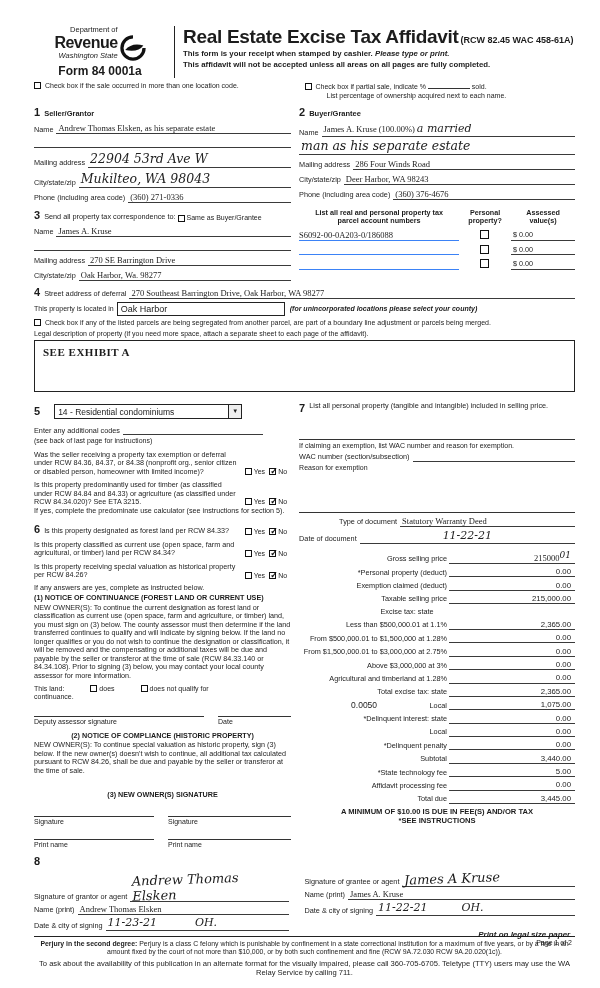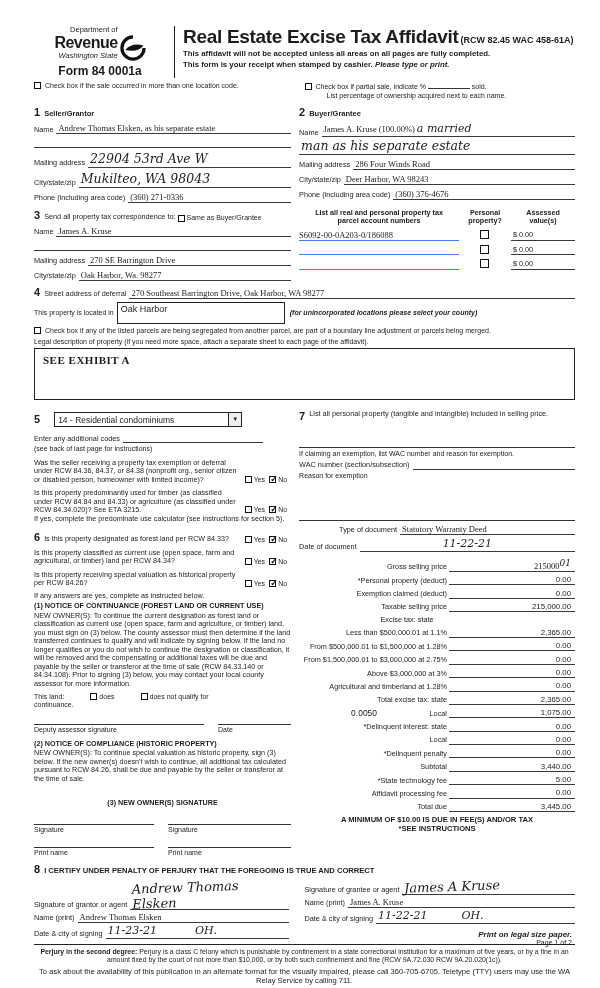--- a/index.html
+++ b/index.html
@@ -58,21 +58,21 @@
   .ptable { font-size:7.2px; }
   .phead { display:flex; font-weight:bold; text-align:center; }
   .phead .c1 { width:160px; } .phead .c2 { width:52px; } .phead .c3 { flex:1; }
   .prow { display:flex; align-items:flex-end; margin-top:4px; }
   .prow .c1 { width:160px; border-bottom:1px solid #3b82f6; min-height:9px; }
   .prow .c2 { width:52px; text-align:center; }
   .prow .c3 { flex:1; border-bottom:1px solid #3a3a3a; padding-left:2px; }
 
   
   .located-row { display:flex; align-items:center; margin-top:3px; }
-  .located-box { border:1px solid #222; width:168px; height:22px; padding:1px 3px; font-size:9px; margin-left:3px; }
+  .located-box { border:1px solid #222; width:168px; height:14px; padding:1px 3px; font-size:9px; margin-left:3px; }
   .located-note { font-style:italic; font-weight:bold; padding-left:5px; font-size:7px; }
   .legal-box { border:1.5px solid #222; height:52px; margin-top:2px; padding:5px 8px; }
   .exhibit { font-family:"Liberation Serif", serif; font-weight:bold; font-size:11px; letter-spacing:0.5px; }
 
   
   .dd-row { display:flex; align-items:center; margin-top:8px; }
   .dropdown { border:1px solid #222; width:188px; height:15px; display:flex; align-items:center; margin-left:10px; }
   .dd-text { flex:1; padding:0 3px; font-size:8.5px; }
   .dd-btn { width:13px; height:13px; border-left:1px solid #222; text-align:center; font-size:6px; line-height:13px; background:#eee; }
   .qrow { display:flex; align-items:flex-end; margin-top:5px; }
@@ -136,25 +136,25 @@
         </svg>
       </div>
       <div class="form-num">Form 84 0001a</div>
     </div>
     <div class="vline"></div>
     <div class="title-block">
       <div class="title-row">
         <span class="title">Real Estate Excise Tax Affidavit</span>
         <span class="title-ref">(RCW 82.45 WAC 458-61A)</span>
       </div>
-      <div class="note" style="font-weight:bold;">This affidavit will not be accepted unless all areas on all pages are fully completed.</div>
       <div class="note" style="font-weight:bold;">
         <span>This form is your receipt when stamped by cashier.</span>
         <em>Please type or print.</em>
       </div>
+      <div class="note" style="font-weight:bold;">This affidavit will not be accepted unless all areas on all pages are fully completed.</div>
     </div>
   </div>
 
   <div class="topchecks">
     <div class="half">
       <span class="cb"></span>
       <span>Check box if the sale occurred in more than one location code.</span>
     </div>
     <div class="half">
       <span class="cb"></span>
@@ -342,21 +342,21 @@
         <span class="li"><span class="cb"></span><span>does</span></span>
         <span class="li"><span class="cb"></span><span>does not qualify for</span></span>
       </div>
       <div>continuance.</div>
 
       <div class="sig2">
         <div class="s w1"><span>Deputy assessor signature</span></div>
         <div class="s w2"><span>Date</span></div>
       </div>
 
-      <div class="para bold" style="margin-top:6px;">(2) NOTICE OF COMPLIANCE (HISTORIC PROPERTY)</div>
+      <div class="para bold" style="margin-top:6px;text-align:center;">(2) NOTICE OF COMPLIANCE (HISTORIC PROPERTY)</div>
       <div class="para" style="margin-top:1px;">NEW OWNER(S): To continue special valuation as historic property, sign (3) below. If the new owner(s) doesn't wish to continue, all additional tax calculated pursuant to RCW 84.26, shall be due and payable by the seller or transferor at the time of sale.</div>
       <div class="para bold center" style="margin-top:16px;">(3) NEW OWNER(S) SIGNATURE</div>
 
       <div class="sig2" style="margin-top:16px;">
         <div class="s w1" style="width:120px;"><span>Signature</span></div>
         <div class="s w2"><span>Signature</span></div>
       </div>
       <div class="sig2" style="margin-top:13px;">
         <div class="s w1" style="width:120px;"><span>Print name</span></div>
         <div class="s w2"><span>Print name</span></div>
@@ -462,21 +462,20 @@
           <span class="mline">3,445.00</span>
         </div>
       <div class="minnote">A MINIMUM OF $10.00 IS DUE IN FEE(S) AND/OR TAX</div>
       <div class="minnote" style="margin-top:0;">*SEE INSTRUCTIONS</div>
     </div>
   </div>
 
   <div class="s8">
     <div class="s8head">
       <span class="secnum">8</span>
-      <span class="bold" style="font-size:7.6px;">I CERTIFY UNDER PENALTY OF PERJURY THAT THE FOREGOING IS TRUE AND CORRECT</span>
     </div>
     <div class="s8cols" style="margin-top:3px;">
       <div class="c">
         <div class="frow" style="margin-top:0;">
           <span class="flab">Signature of grantor or agent</span>
           <span class="fval"><span class="sigscript">Andrew Thomas Elsken</span></span>
         </div>
         <div class="frow" style="margin-top:2px;">
           <span class="flab">Name (print)</span>
           <span class="fval tv">Andrew Thomas Elsken</span>

